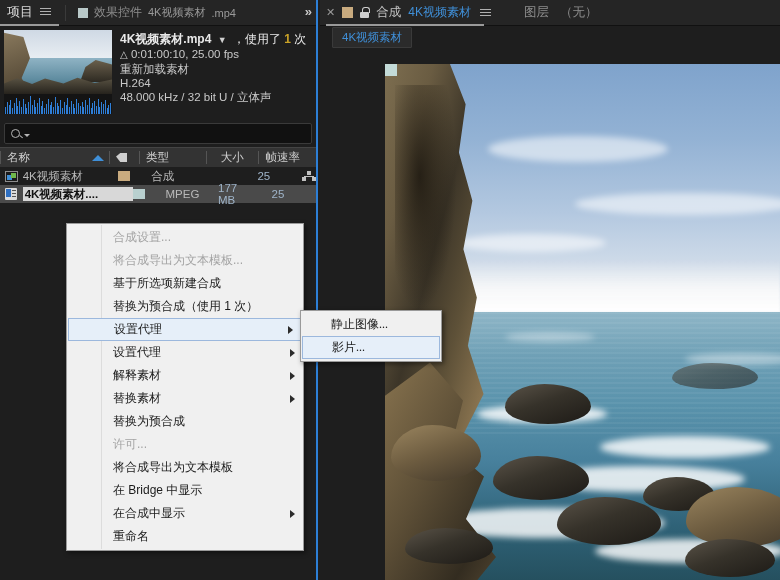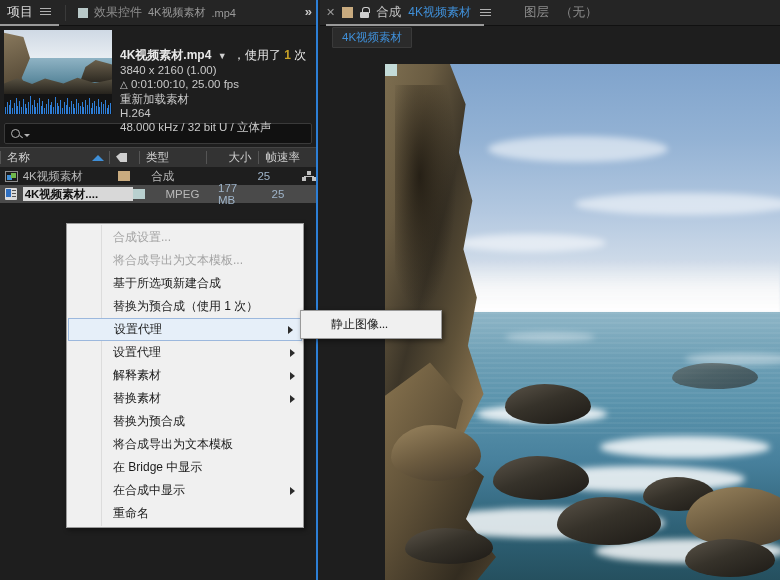--- a/index.html
+++ b/index.html
@@ -81,21 +81,21 @@
   }
   .waveform {
     width: 108px; height: 20px; background: #141414;
     display: flex; align-items: flex-end; gap: 1px; padding: 0 1px;
     overflow: hidden;
   }
   .waveform i { flex: 1 1 auto; background: #2f7fd8; display: block; }
 
   .meta-text { flex: 1; padding-top: 2px; min-width: 0; }
   .meta-line { font-size: 11.5px; color: #c9c9c9; line-height: 14px; white-space: nowrap; }
-  .meta-title { font-size: 12px; color: #e8e8e8; font-weight: bold; margin-top: 16px; }
+  .meta-title { font-size: 12px; color: #e8e8e8; font-weight: bold; }
   .meta-title .ext { font-weight: bold; }
   .meta-caret { color: #d0d0d0; font-size: 9px; margin: 0 3px; }
   .meta-used { color: #c9a227; }
   .meta-tri { font-size: 10px; color: #c9c9c9; }
 
   
   .search-row { padding: 2px 4px 3px 4px; }
   .search-box {
     height: 21px; background: #111; border: 1px solid #3a3a3a; border-radius: 2px;
     display: flex; align-items: center; padding: 0 6px; gap: 4px;
@@ -124,21 +124,21 @@
     width: 0; height: 0; border-left: 6px solid transparent; border-right: 6px solid transparent;
     border-bottom: 6px solid #3f8fd8; margin-left: auto; margin-right: 5px;
   }
   .c-tag { width: 32px; }
   .tag-icon {
     width: 11px; height: 9px; background: #cfcfcf;
     clip-path: polygon(0 40%, 38% 0, 100% 0, 100% 100%, 38% 100%);
     position: relative;
   }
   .c-type { width: 72px; }
-  .c-size { width: 56px; justify-content: flex-end; padding-right: 7px; }
+  .c-size { width: 56px; justify-content: center; padding-right: 7px; }
   .c-fps { width: 62px; }
   .col-end { flex: 1; position: relative; }
   .col-end::before {
     content: ''; position: absolute; left: 0; top: 3px; bottom: 3px; width: 1px; background: #555;
   }
 
   
   .row {
     height: 18px; display: flex; align-items: center;
     font-size: 11.5px; color: #b9b9b9;
@@ -440,21 +440,20 @@
       </div>
 
       <div class="meta-text">
         <div class="meta-line meta-title">
           <span>4K视频素材</span><span class="ext">.mp4</span>
           <span class="meta-caret">▼</span>
           <span style="font-weight:normal">，使用了</span>
           <span class="meta-used">1</span>
           <span style="font-weight:normal">次</span>
         </div>
-        <div class="meta-line">3840 x 2160 (1.00)</div>
         <div class="meta-line">
           <span class="meta-tri">△</span>
           <span>0:01:00:10, 25.00 fps</span>
         </div>
         <div class="meta-line">重新加载素材</div>
         <div class="meta-line">H.264</div>
         <div class="meta-line">48.000 kHz / 32 bit U / 立体声</div>
       </div>
     </div>
 
@@ -605,33 +604,39 @@
         <span>解释素材</span>
         <span class="arrow"></span>
       </div>
       <div class="mi">
         <span>替换素材</span>
         <span class="arrow"></span>
       </div>
       <div class="mi">
         <span>替换为预合成</span>
       </div>
+      <div class="mi disabled">
+        <span>许可...</span>
+      </div>
       <div class="mi">
         <span>将合成导出为文本模板</span>
       </div>
       <div class="mi">
         <span>在 Bridge 中显示</span>
       </div>
       <div class="mi">
         <span>在合成中显示</span>
         <span class="arrow"></span>
       </div>
       <div class="mi">
         <span>重命名</span>
       </div>
     </div>
   <div class="ctx-sub" id="ctx-sub">
       <div class="mi">
         <span>静止图像...</span>
       </div>
+      <div class="mi hl">
+        <span>影片...</span>
+      </div>
     </div>
 
 </div>
 
 </body></html>

